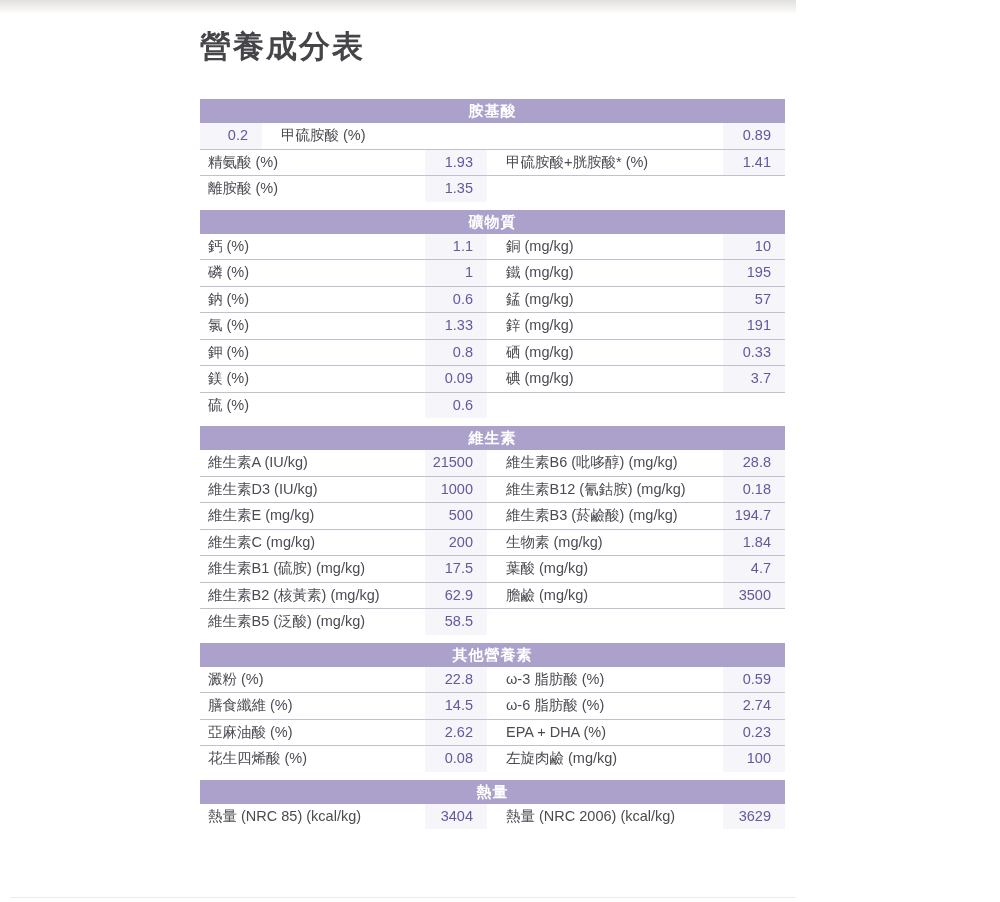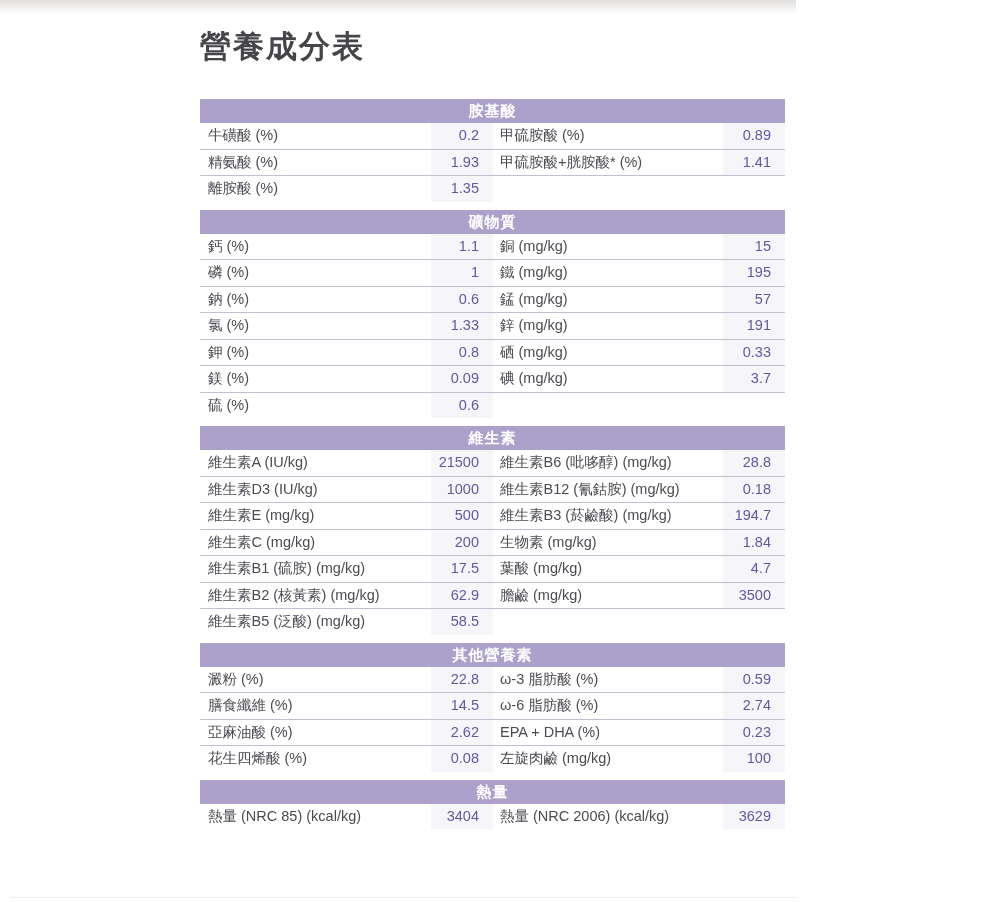--- a/index.html
+++ b/index.html
@@ -36,41 +36,40 @@
   .row{
     display:flex;height:25.5px;line-height:25.5px;
     font-size:14.5px;
   }
   .row:not(:last-child){border-bottom:1.5px solid #c2bfce;}
   .cell-label{
     flex:1 1 0;color:#4c4b52;
     padding-left:8px;
     white-space:nowrap;overflow:hidden;
   }
-  .cell-label.right-side{padding-left:7px;}
+  .cell-label.right-side{padding-left:7px;margin-left:12px;}
   .cell-value{
     flex:0 0 48px;width:48px;
     background:var(--value-bg);
     color:var(--value-color);
     text-align:right;padding-right:14px;
     white-space:nowrap;
   }
   .cell-value.empty{background:transparent;}
 </style>
 </head>
 <body>
 
 <div class="page" style="--header-bg: #aca1cb; --value-bg: #f6f5fa; --value-color: #64589d;">
   <div class="top-shade"></div>
   <h1 class="title">營養成分表</h1>
   <div class="tables" id="tables">
       <section>
         <div class="sec-header">胺基酸</div>
         <div class="row">
-          <div class="cell-label">牛磺酸 (%)</div>
           <div class="cell-value">0.2</div>
           <div class="cell-label right-side">甲硫胺酸 (%)</div>
           <div class="cell-value">0.89</div>
         </div>
         <div class="row">
           <div class="cell-label">精氨酸 (%)</div>
           <div class="cell-value">1.93</div>
           <div class="cell-label right-side">甲硫胺酸+胱胺酸* (%)</div>
           <div class="cell-value">1.41</div>
         </div>
@@ -80,21 +79,21 @@
           <div class="cell-label right-side"></div>
           <div class="cell-value empty"></div>
         </div>
       </section>
       <section>
         <div class="sec-header">礦物質</div>
         <div class="row">
           <div class="cell-label">鈣 (%)</div>
           <div class="cell-value">1.1</div>
           <div class="cell-label right-side">銅 (mg/kg)</div>
-          <div class="cell-value">15</div>
+          <div class="cell-value">10</div>
         </div>
         <div class="row">
           <div class="cell-label">磷 (%)</div>
           <div class="cell-value">1</div>
           <div class="cell-label right-side">鐵 (mg/kg)</div>
           <div class="cell-value">195</div>
         </div>
         <div class="row">
           <div class="cell-label">鈉 (%)</div>
           <div class="cell-value">0.6</div>

